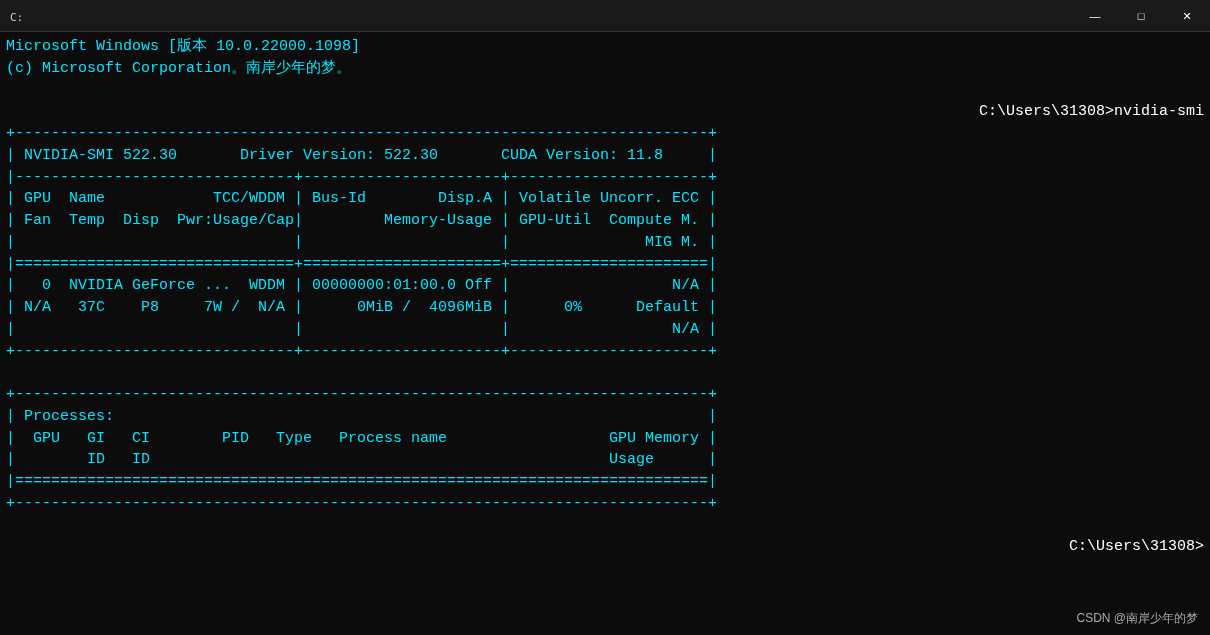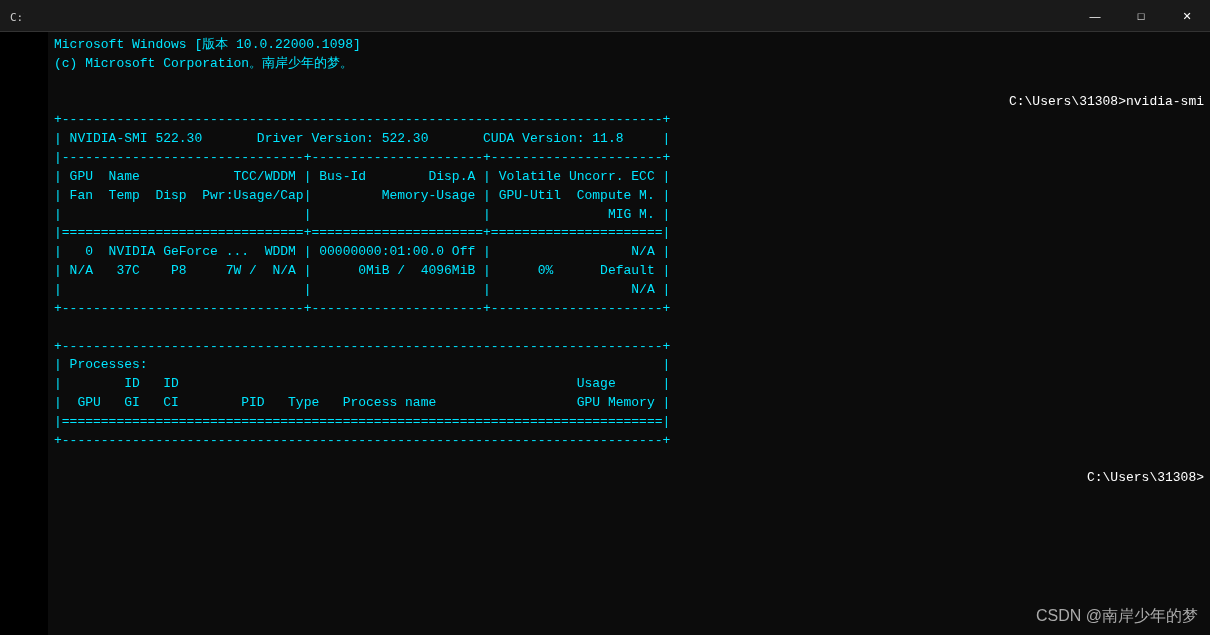--- a/index.html
+++ b/index.html
@@ -54,39 +54,38 @@
       cursor: pointer;
       display: flex;
       align-items: center;
       justify-content: center;
     }
 
     
     .terminal {
       background: #0c0c0c;
       color: #cccccc;
-      font-size: 13px;
+      font-size: 15px;
       line-height: 1.45;
       padding: 4px 6px;
       height: calc(635px - 32px);
       overflow: hidden;
-      margin-left: 48px;
     }
 
     .cyan { color: #00e5ff; }
     .white { color: #ffffff; text-align: right; }
 
     .line { white-space: pre; }
 
     .watermark {
       position: absolute;
       bottom: 8px;
       right: 12px;
       color: #aaaaaa;
-      font-size: 16px;
+      font-size: 12px;
       font-family: 'Segoe UI', Arial, sans-serif;
     }
   </style>
 </head>
 <body>
 
 <div class="titlebar">
   <div class="titlebar-icon">
     <svg viewBox="0 0 16 16" fill="none">
       <rect width="16" height="16" fill="#1a1a1a"></rect>
@@ -112,21 +111,21 @@
   <div class="line cyan">| Fan  Temp  Disp  Pwr:Usage/Cap|         Memory-Usage | GPU-Util  Compute M. |</div>
   <div class="line cyan">|                               |                      |               MIG M. |</div>
   <div class="line cyan">|===============================+======================+======================|</div>
   <div class="line cyan">|   0  NVIDIA GeForce ...  WDDM | 00000000:01:00.0 Off |                  N/A |</div>
   <div class="line cyan">| N/A   37C    P8     7W /  N/A |      0MiB /  4096MiB |      0%      Default |</div>
   <div class="line cyan">|                               |                      |                  N/A |</div>
   <div class="line cyan">+-------------------------------+----------------------+----------------------+</div>
   <div class="line">&nbsp;</div>
   <div class="line cyan">+-----------------------------------------------------------------------------+</div>
   <div class="line cyan">| Processes:                                                                  |</div>
+  <div class="line cyan">|  GPU   GI   CI        PID   Type   Process name                  GPU Memory |</div>
   <div class="line cyan">|        ID   ID                                                   Usage      |</div>
-  <div class="line cyan">|  GPU   GI   CI        PID   Type   Process name                  GPU Memory |</div>
   <div class="line cyan">|=============================================================================|</div>
   <div class="line cyan">+-----------------------------------------------------------------------------+</div>
   <div class="line">&nbsp;</div>
   <div class="line white">C:\Users\31308&gt;</div>
 </div>
 
 <div class="watermark">CSDN @南岸少年的梦</div>
 
 </body></html>

